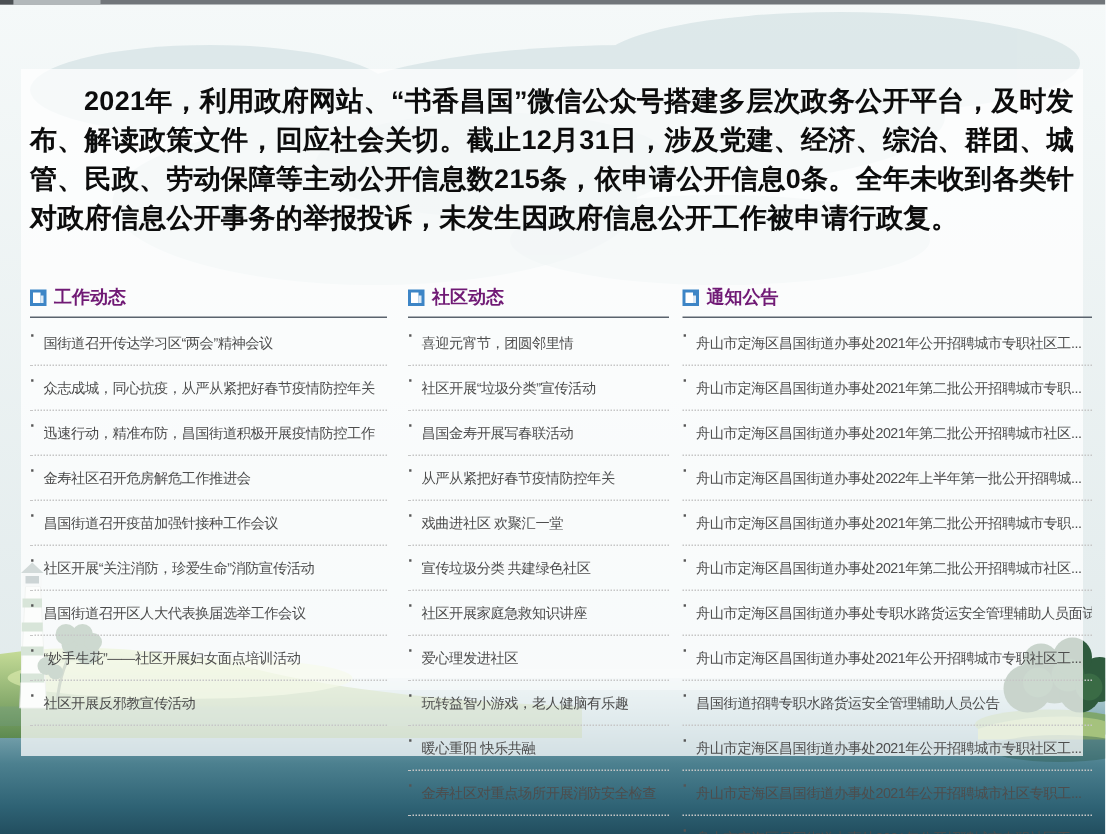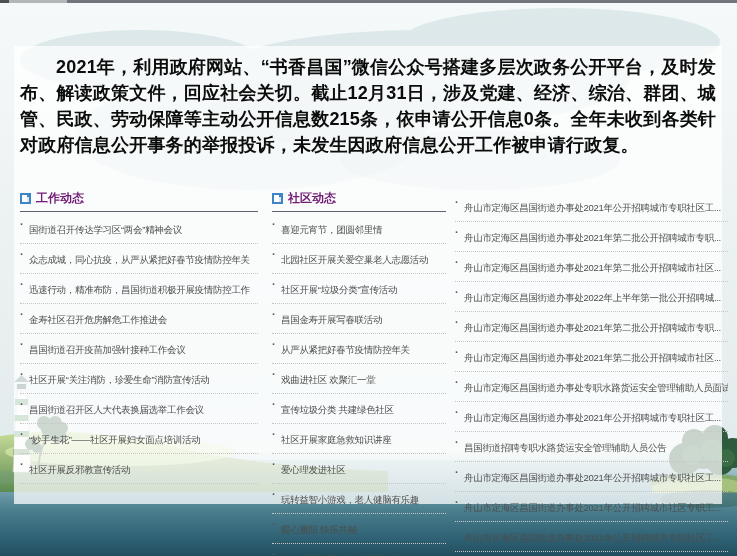--- a/index.html
+++ b/index.html
@@ -154,34 +154,37 @@
           <li><a class="news-link">社区开展反邪教宣传活动</a></li>
         </ul>
       </section>
       <section class="col col-community-news">
         <div class="col-header">
           <span class="doc-icon"></span>
           <span class="col-title">社区动态</span>
         </div>
         <ul class="news-list">
           <li><a class="news-link">喜迎元宵节，团圆邻里情</a></li>
-          <li><a class="news-link">北园社区开展关爱空巢老人志愿活动</a></li>
           <li><a class="news-link">社区开展“垃圾分类”宣传活动</a></li>
           <li><a class="news-link">昌国金寿开展写春联活动</a></li>
           <li><a class="news-link">从严从紧把好春节疫情防控年关</a></li>
           <li><a class="news-link">戏曲进社区 欢聚汇一堂</a></li>
           <li><a class="news-link">宣传垃圾分类 共建绿色社区</a></li>
           <li><a class="news-link">社区开展家庭急救知识讲座</a></li>
           <li><a class="news-link">爱心理发进社区</a></li>
           <li><a class="news-link">玩转益智小游戏，老人健脑有乐趣</a></li>
           <li><a class="news-link">暖心重阳 快乐共融</a></li>
           <li><a class="news-link">金寿社区对重点场所开展消防安全检查</a></li>
         </ul>
       </section>
       <section class="col col-notices">
+        <div class="col-header">
+          <span class="doc-icon"></span>
+          <span class="col-title">通知公告</span>
+        </div>
         <ul class="news-list">
           <li><a class="news-link">舟山市定海区昌国街道办事处2021年公开招聘城市专职社区工...</a></li>
           <li><a class="news-link">舟山市定海区昌国街道办事处2021年第二批公开招聘城市专职...</a></li>
           <li><a class="news-link">舟山市定海区昌国街道办事处2021年第二批公开招聘城市社区...</a></li>
           <li><a class="news-link">舟山市定海区昌国街道办事处2022年上半年第一批公开招聘城...</a></li>
           <li><a class="news-link">舟山市定海区昌国街道办事处2021年第二批公开招聘城市专职...</a></li>
           <li><a class="news-link">舟山市定海区昌国街道办事处2021年第二批公开招聘城市社区...</a></li>
           <li><a class="news-link">舟山市定海区昌国街道办事处专职水路货运安全管理辅助人员面试...</a></li>
           <li><a class="news-link">舟山市定海区昌国街道办事处2021年公开招聘城市专职社区工...</a></li>
           <li><a class="news-link">昌国街道招聘专职水路货运安全管理辅助人员公告</a></li>

